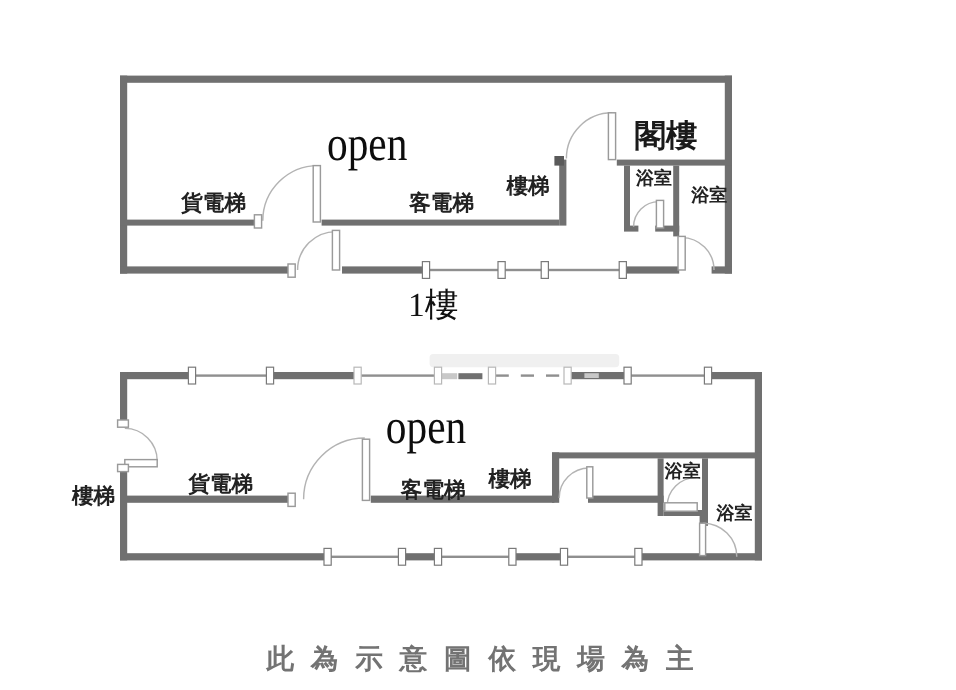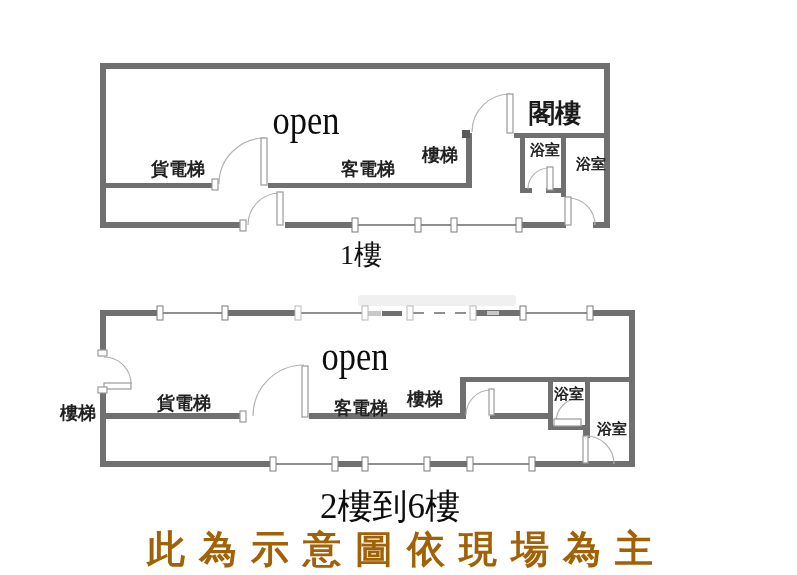--- a/index.html
+++ b/index.html
@@ -31,24 +31,24 @@
     color:#0d0d0d;
     font-size:41px;
     transform:translate(-50%,-50%) scaleX(0.84);
   }
   .lbl-room{font-size:18px;}
   .lbl-bath{font-size:15px;}
   .lbl-attic{font-size:26px;color:#1a1a1a;}
   .lbl-caption1{font-size:28px;font-weight:500;color:#111111;}
   .lbl-caption2{font-size:35px;font-weight:500;color:#0d0d0d;}
   .lbl-footer{
-    font-size:38px;
+    font-size:23px;
     font-weight:700;
     letter-spacing:14px;
-    color:#a16207;
+    color:#737373;
     font-family:"Liberation Sans", sans-serif;
   }
 </style>
 </head>
 <body>
 
 <div id="stage">
 
   <svg id="plan-svg" width="797" height="575" viewBox="0 0 797 575">
 
@@ -193,17 +193,16 @@
   <div class="lbl lbl-bath" style="left:591px;top:164px;">浴室</div>
   <div class="lbl lbl-caption1" style="left:361px;top:255px;">1樓</div>
 
   <div class="lbl lbl-open" style="left:355px;top:356px;">open</div>
   <div class="lbl lbl-room" style="left:78px;top:413px;">樓梯</div>
   <div class="lbl lbl-room" style="left:184px;top:403px;">貨電梯</div>
   <div class="lbl lbl-room" style="left:361px;top:408px;">客電梯</div>
   <div class="lbl lbl-room" style="left:425px;top:399px;">樓梯</div>
   <div class="lbl lbl-bath" style="left:569px;top:394px;">浴室</div>
   <div class="lbl lbl-bath" style="left:612px;top:429px;">浴室</div>
-  <div class="lbl lbl-caption2" style="left:390px;top:506px;">2樓到6樓</div>
 
   <div class="lbl lbl-footer" style="left:407px;top:549px;">此為示意圖依現場為主</div>
 
 </div>
 
 </body></html>

